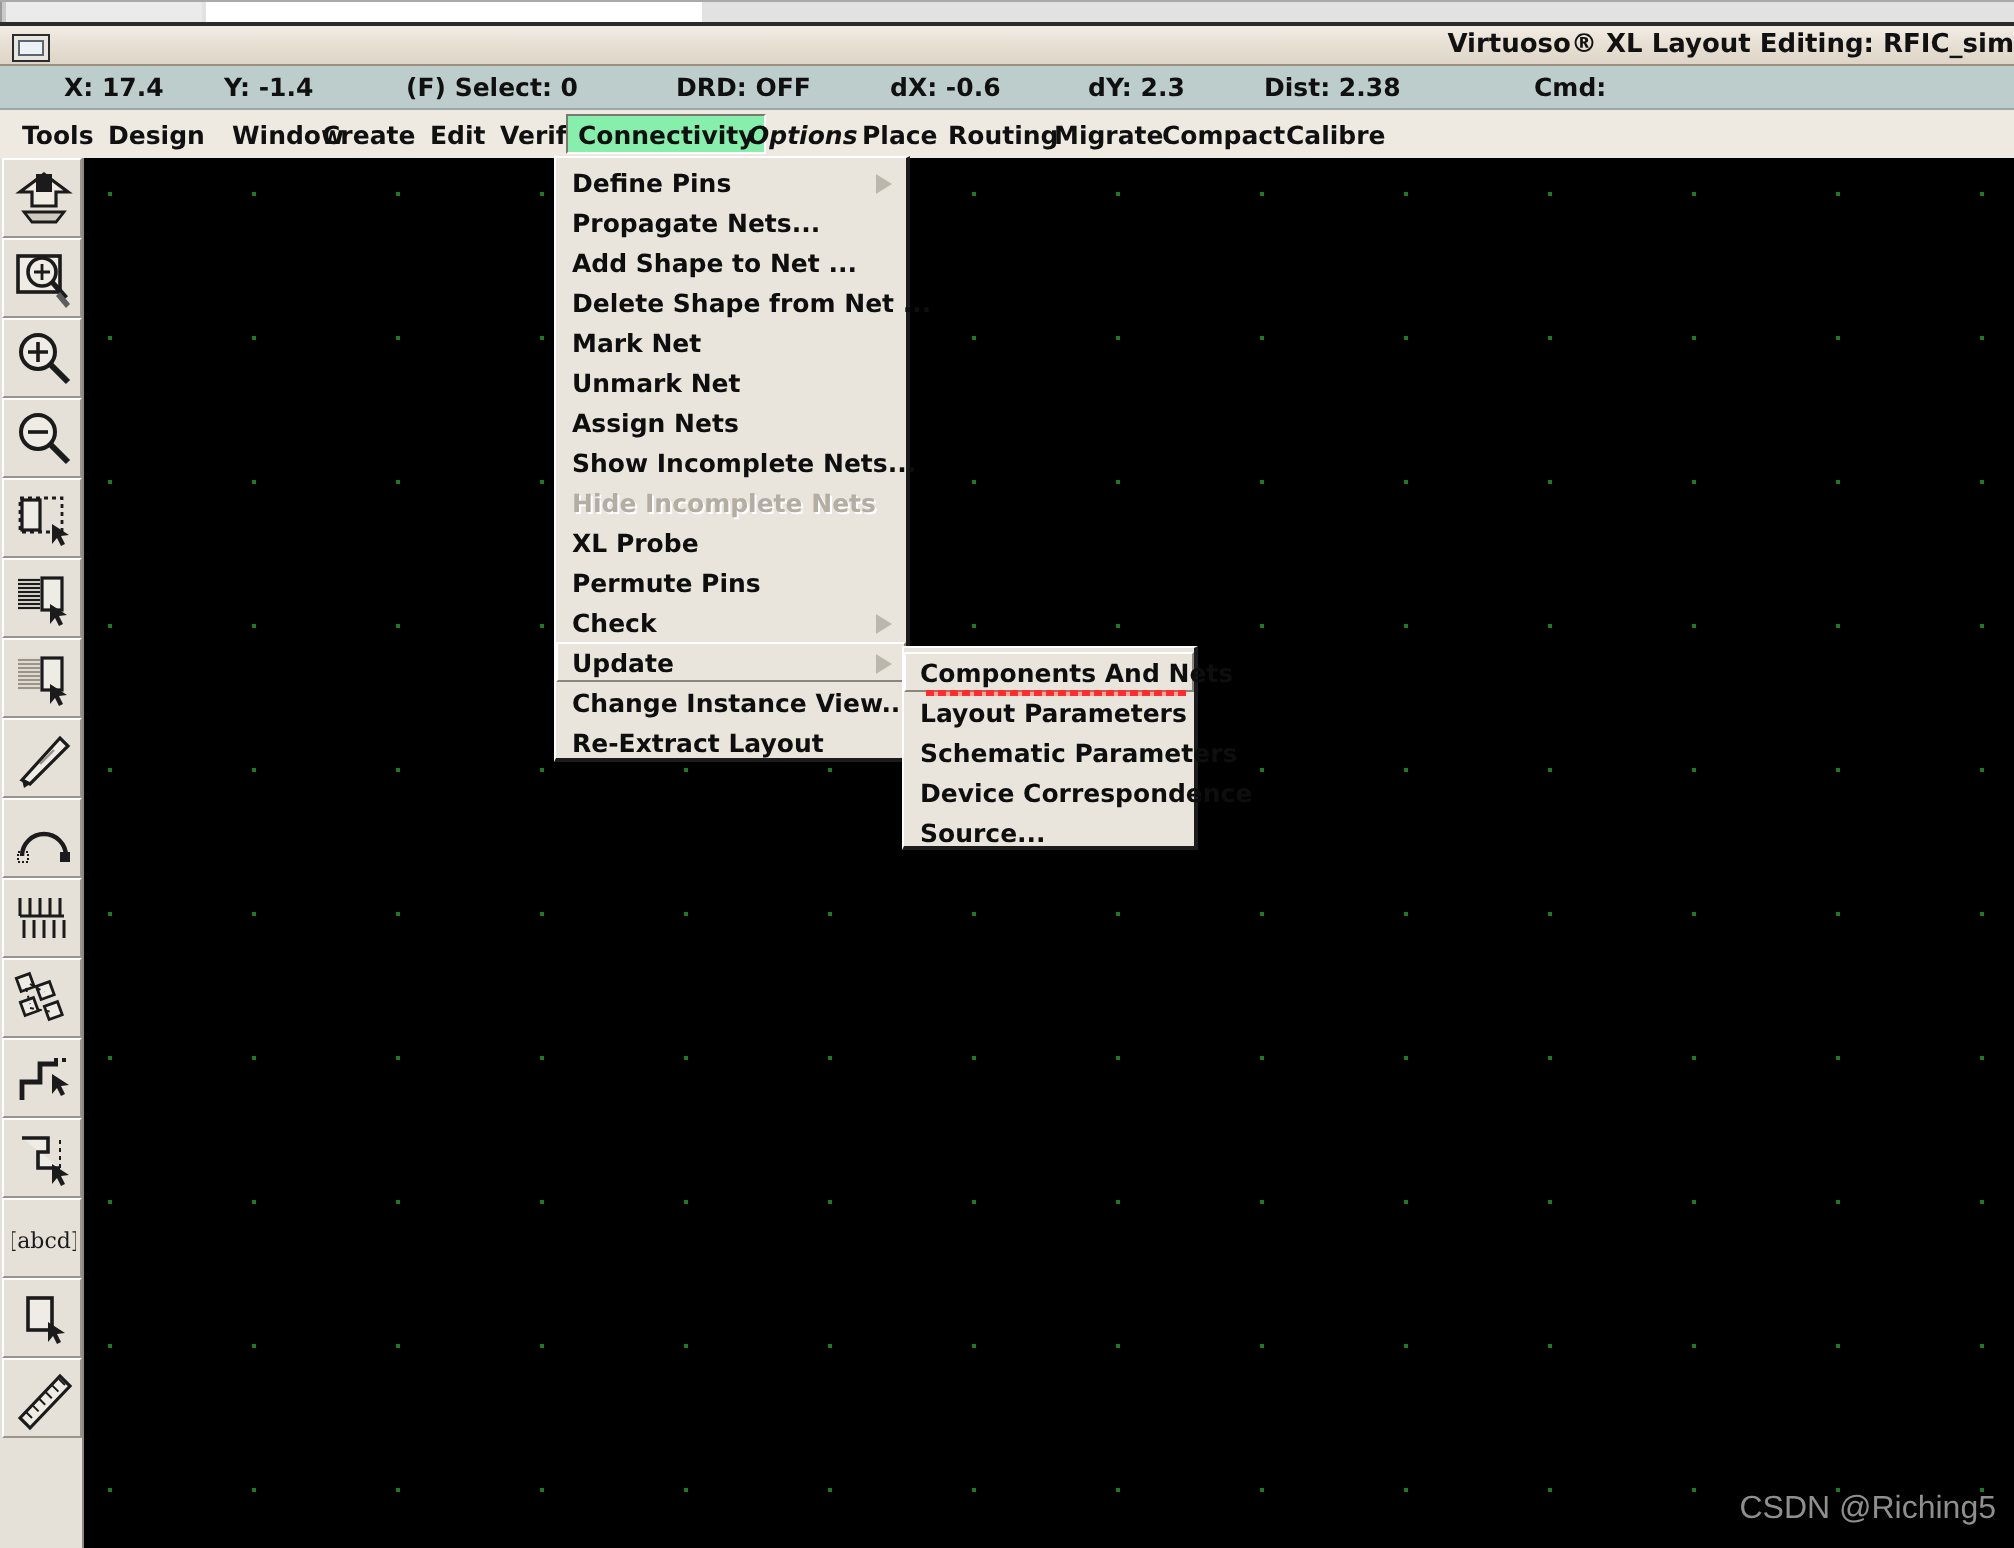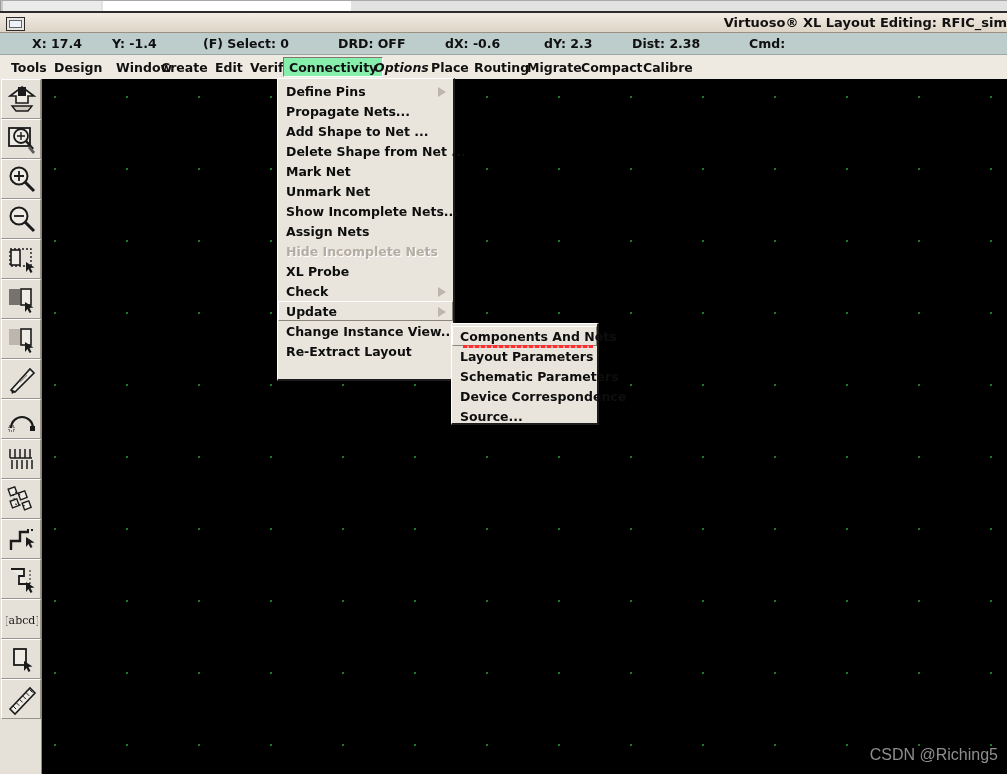--- a/index.html
+++ b/index.html
@@ -247,21 +247,21 @@
   </div>
 
   <div class="statusbar" id="statusbar">
       <div class="field" style="left: 32px;">X: 17.4</div>
       <div class="field" style="left: 112px;">Y: -1.4</div>
       <div class="field" style="left: 203px;">(F) Select: 0</div>
       <div class="field" style="left: 338px;">DRD: OFF</div>
       <div class="field" style="left: 445px;">dX: -0.6</div>
       <div class="field" style="left: 544px;">dY: 2.3</div>
       <div class="field" style="left: 632px;">Dist: 2.38</div>
-      <div class="field" style="left: 749px;">Cmd:</div>
+      <div class="field" style="left: 767px;">Cmd:</div>
     </div>
 
   <div class="menubar" id="menubar">
       <div class="mi" style="left: 5px;">Tools</div>
       <div class="mi" style="left: 48px;">Design</div>
       <div class="mi" style="left: 98px; margin-left: 12px;">Window</div>
       <div class="mi" style="left: 155px;">Create</div>
       <div class="mi" style="left: 209px;">Edit</div>
       <div class="mi" style="left: 244px;">Verify</div>
       <div class="mi active" style="left: 283px;">Connectivity</div>
@@ -567,24 +567,25 @@
       <div class="grid-dot" style="left: 948px; top: 665px;"></div>
     </div>
 
   <div class="popup" id="connectivity-menu">
       <div class="pop-item"><span>Define Pins</span><span class="pop-arrow"></span></div>
       <div class="pop-item"><span>Propagate Nets...</span></div>
       <div class="pop-item"><span>Add Shape to Net ...</span></div>
       <div class="pop-item"><span>Delete Shape from Net ...</span></div>
       <div class="pop-item"><span>Mark Net</span></div>
       <div class="pop-item"><span>Unmark Net</span></div>
+      <div class="pop-item"><span>Assign Nets</span></div>
       <div class="pop-item"><span>Show Incomplete Nets...</span></div>
-      <div class="pop-item"><span>Assign Nets</span></div>
       <div class="pop-item disabled"><span>Hide Incomplete Nets</span></div>
       <div class="pop-item"><span>XL Probe</span></div>
+      <div class="pop-item"><span>Permute Pins</span></div>
       <div class="pop-item"><span>Check</span><span class="pop-arrow"></span></div>
       <div class="pop-item hl"><span>Update</span><span class="pop-arrow"></span></div>
       <div class="pop-item"><span>Change Instance View...</span></div>
       <div class="pop-item"><span>Re-Extract Layout</span></div>
     </div>
   <div class="popup" id="update-submenu">
       <div class="pop-item hl"><span>Components And Nets</span><span class="red-underline"></span></div>
       <div class="pop-item"><span>Layout Parameters</span></div>
       <div class="pop-item"><span>Schematic Parameters</span></div>
       <div class="pop-item"><span>Device Correspondence</span></div>

